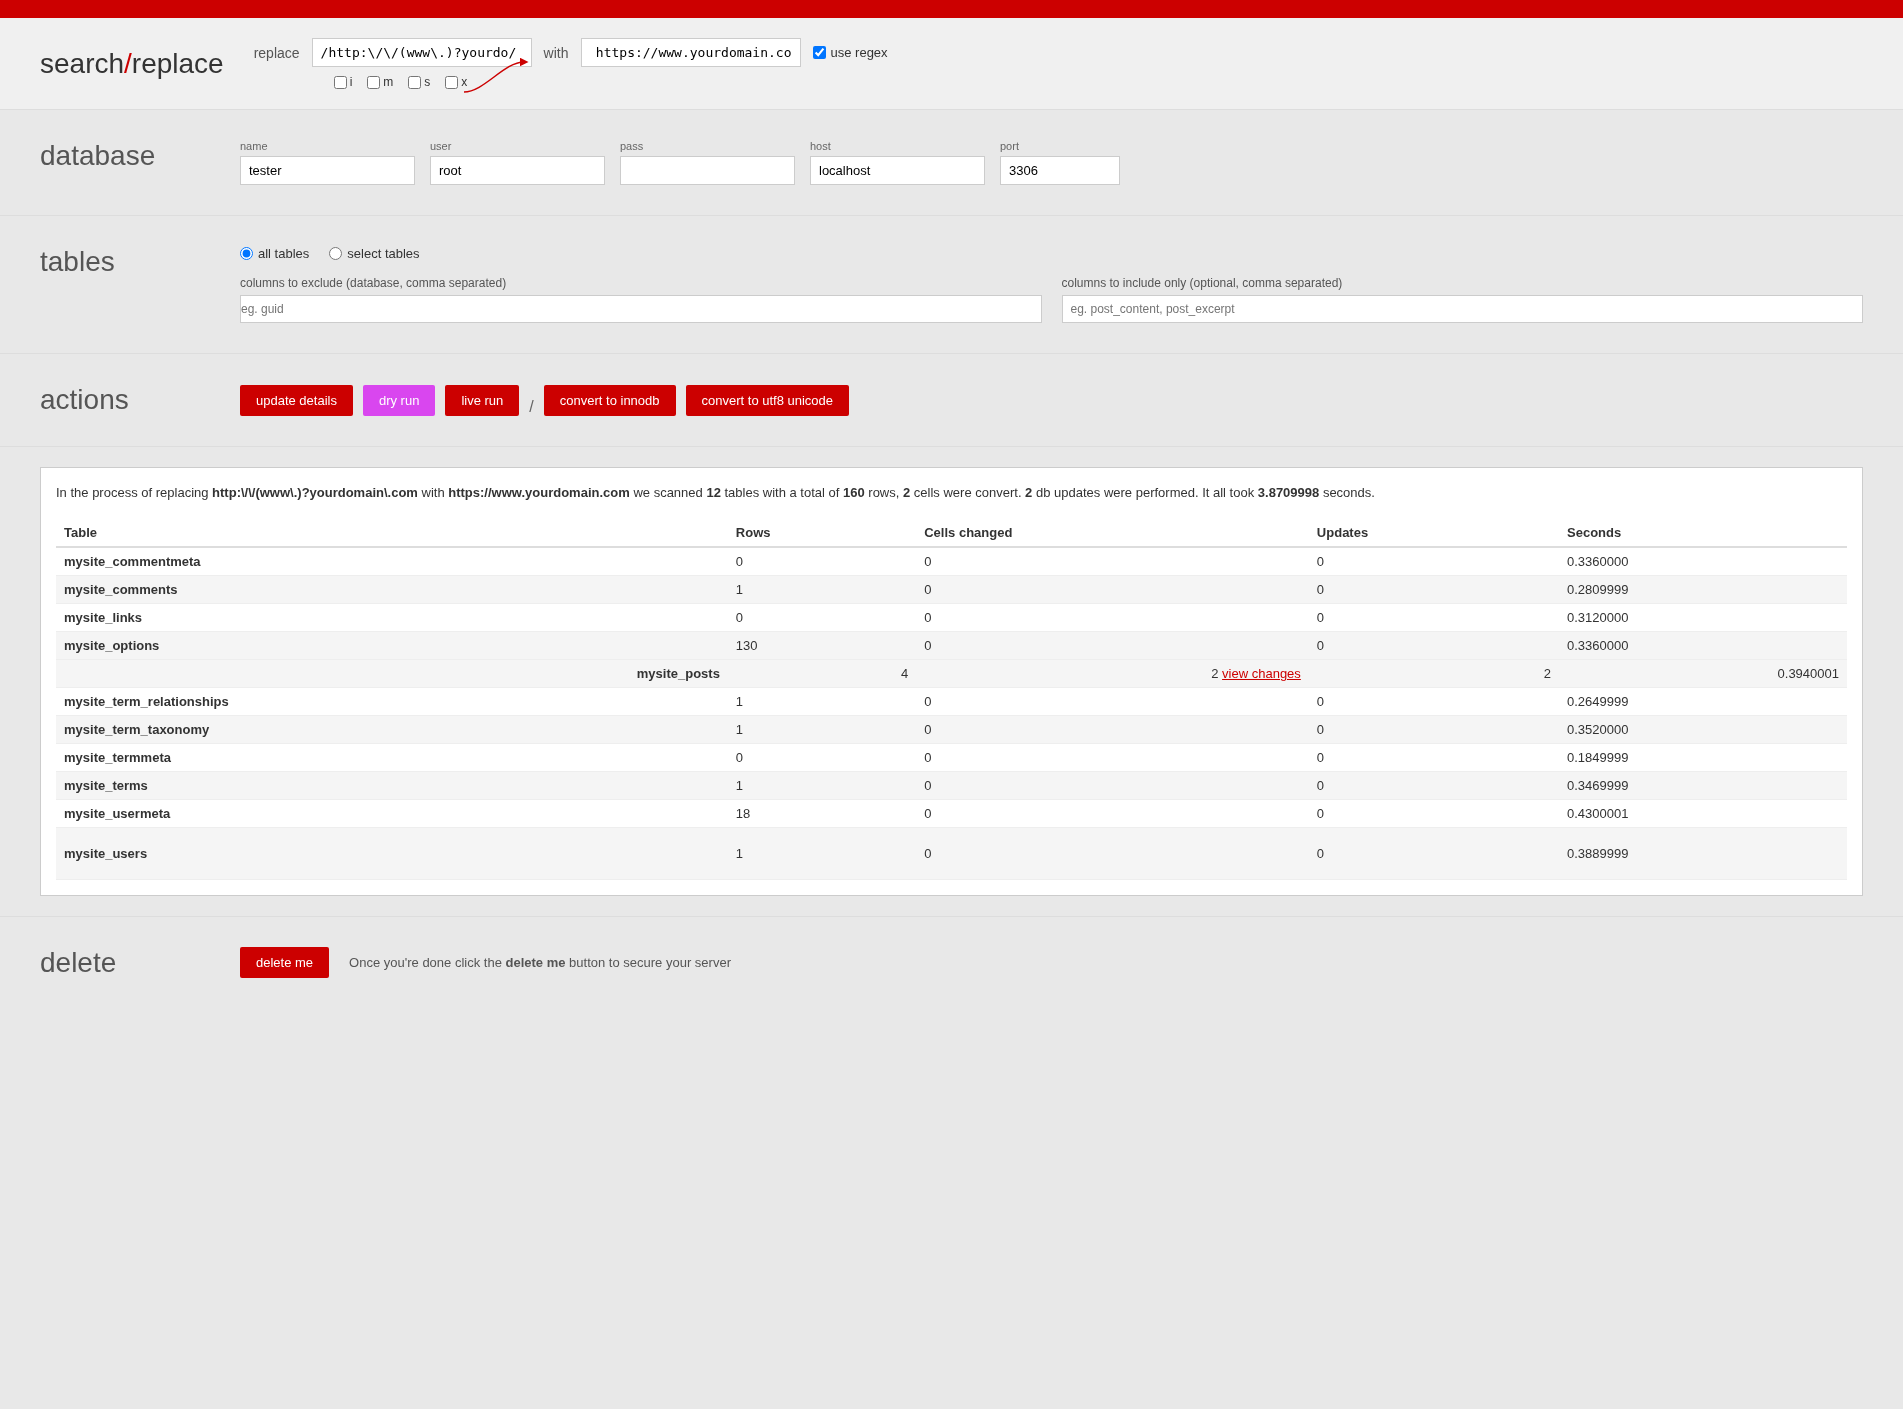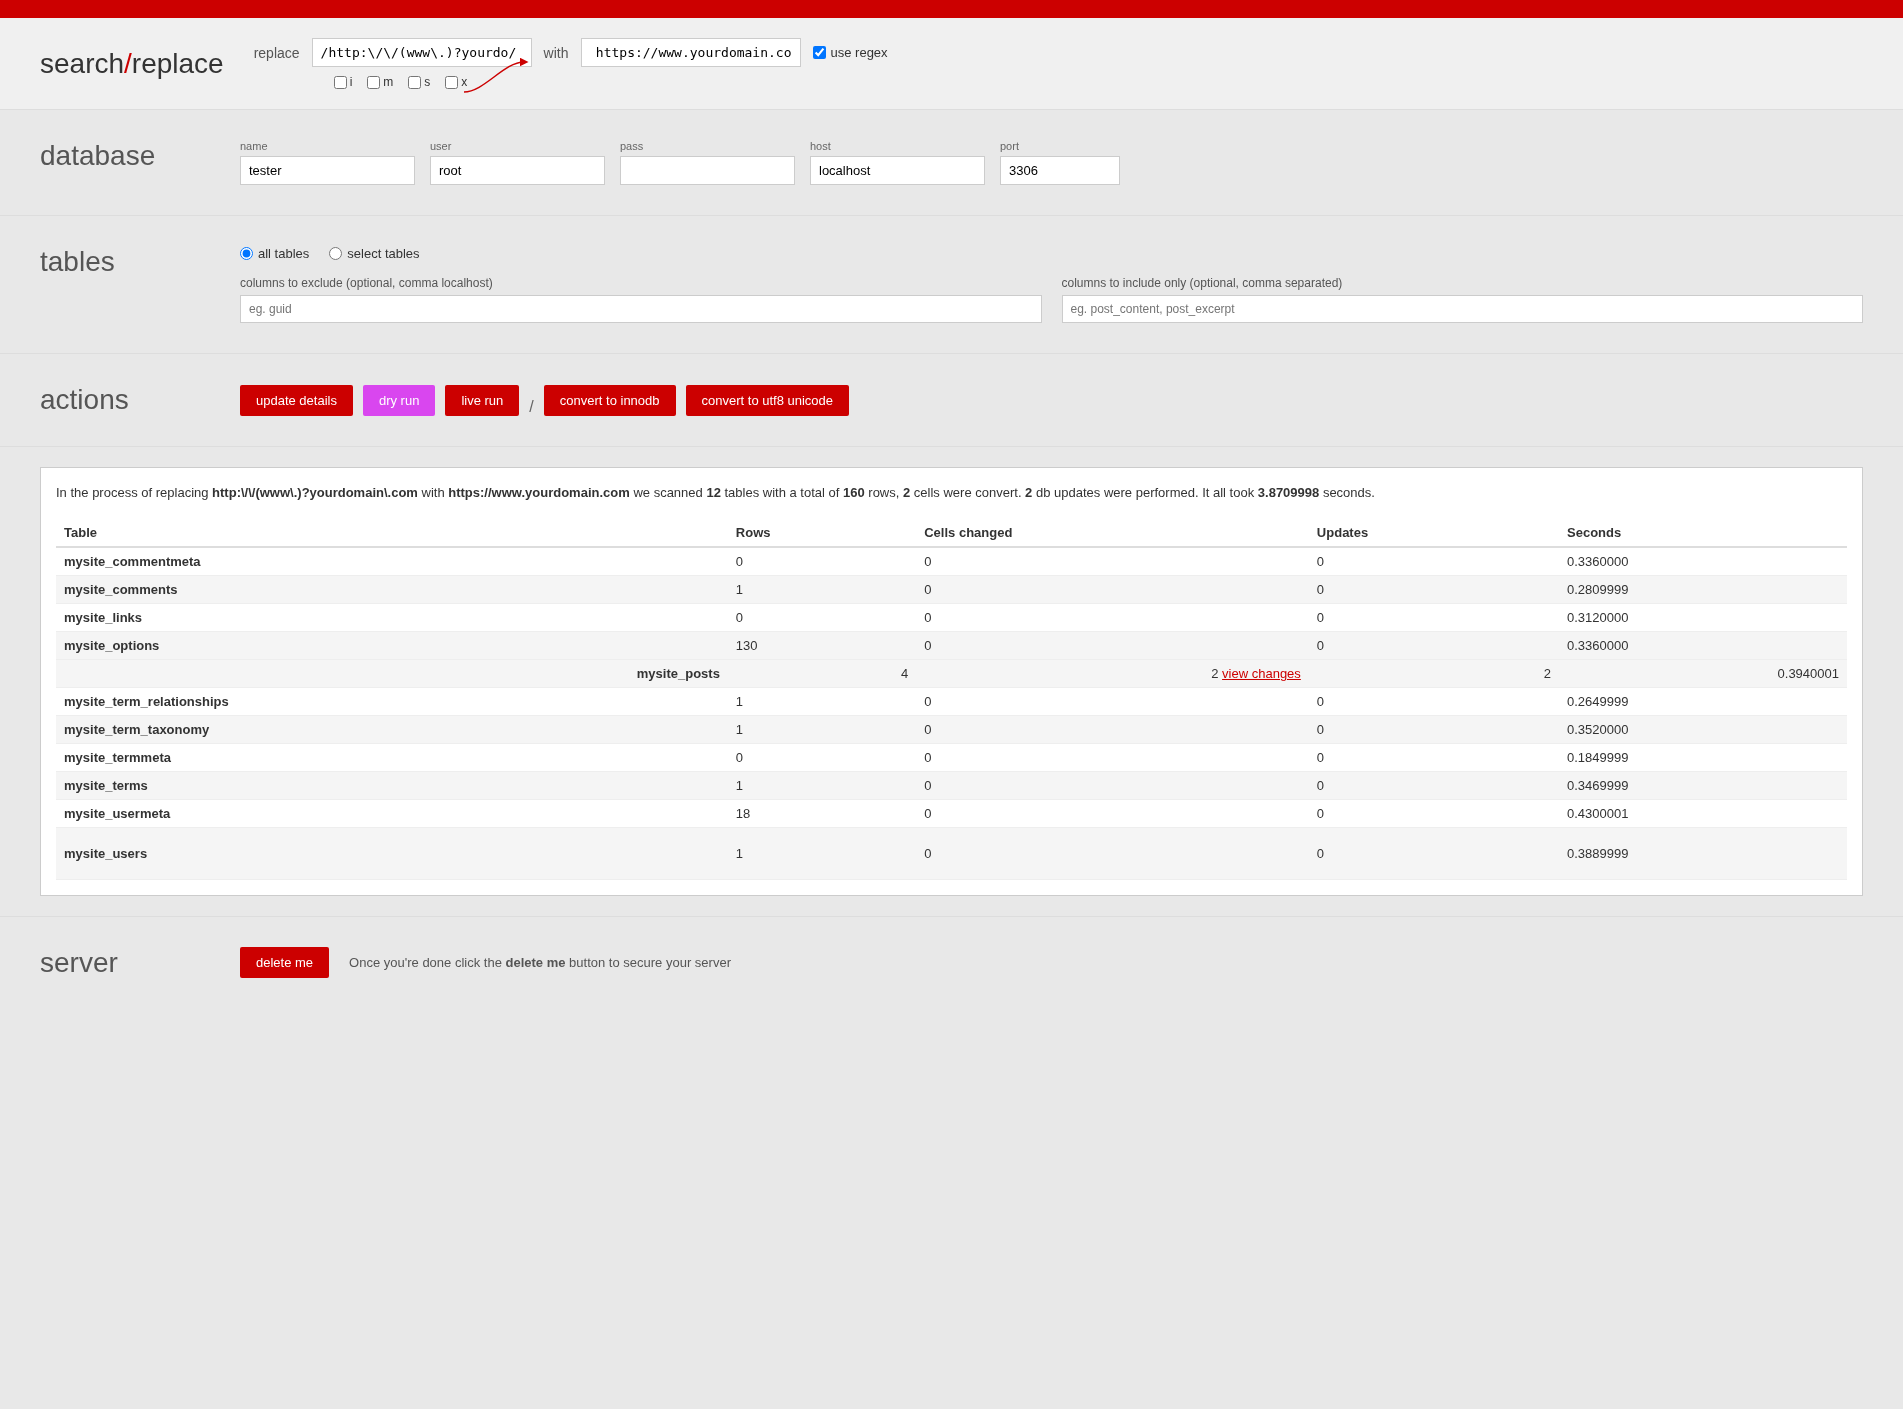--- a/index.html
+++ b/index.html
@@ -95,22 +95,22 @@
         <input type="radio" name="tables" checked="" style="">
         <span>all tables</span>
       </label>
       <label style="display:flex;align-items:center;gap:5px;font-size:13px;">
         <input type="radio" name="tables" style="">
         <span>select tables</span>
       </label>
     </div>
     <div style="display:flex;gap:20px;">
       <div style="flex:1;display:flex;flex-direction:column;gap:5px;">
-        <label style="font-size:12px;color:#555;">columns to exclude (optional, comma localhost)</label>
-        <input type="text" style="border: 1px solid rgb(204, 204, 204); padding: 6px 8px; font-size: 12px; color: #8b5cf6; background: rgb(255, 255, 255); width: 100%;" placeholder="eg. guid">
+        <label style="font-size:12px;color:#555;">columns to exclude (database, comma separated)</label>
+        <input type="text" style="border: 1px solid rgb(204, 204, 204); padding: 6px 0; font-size: 12px; color: #8b5cf6; background: rgb(255, 255, 255); width: 100%;" placeholder="eg. guid">
       </div>
       <div style="flex:1;display:flex;flex-direction:column;gap:5px;">
         <label style="font-size:12px;color:#555;">columns to include only (optional, comma separated)</label>
         <input type="text" style="border: 1px solid rgb(204, 204, 204); padding: 6px 8px; font-size: 12px; color: rgb(153, 153, 153); background: rgb(255, 255, 255); width: 100%;" placeholder="eg. post_content, post_excerpt">
       </div>
     </div>
   </div>
 </div>
 
 <div style="background:#e8e8e8;display:flex;padding:30px 40px;border-bottom:1px solid #ddd;align-items:center;">
@@ -217,20 +217,20 @@
             <td style="padding: 6px 8px; font-size: 13px; border-bottom: 1px solid rgb(238, 238, 238);">0</td>
             <td style="padding: 6px 8px; font-size: 13px; border-bottom: 1px solid rgb(238, 238, 238);">0</td>
             <td style="padding: 18px 8px; font-size: 13px; border-bottom: 1px solid rgb(238, 238, 238);">0.3889999</td>
           </tr>
         </tbody>
     </table>
   </div>
 </div>
 
 <div style="background:#e8e8e8;display:flex;padding:30px 40px;align-items:center;">
-  <div style="width:200px;font-size:28px;font-weight:300;color:#555;flex-shrink:0;">server</div>
+  <div style="width:200px;font-size:28px;font-weight:300;color:#555;flex-shrink:0;">delete</div>
   <div style="display:flex;align-items:center;gap:20px;">
     <button style="background:#cc0000;color:#fff;border:none;padding:8px 16px;font-size:13px;cursor:pointer;border-radius:2px;">delete me</button>
     <span style="font-size:13px;color:#555;">
       <span>Once you're done click the </span><b>delete me</b><span> button to secure your server</span>
     </span>
   </div>
 </div>
 
 </body></html>

